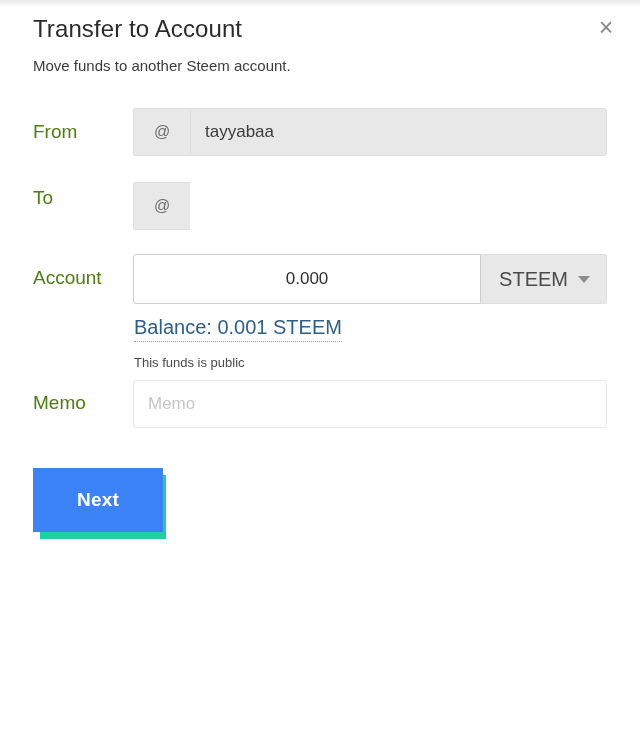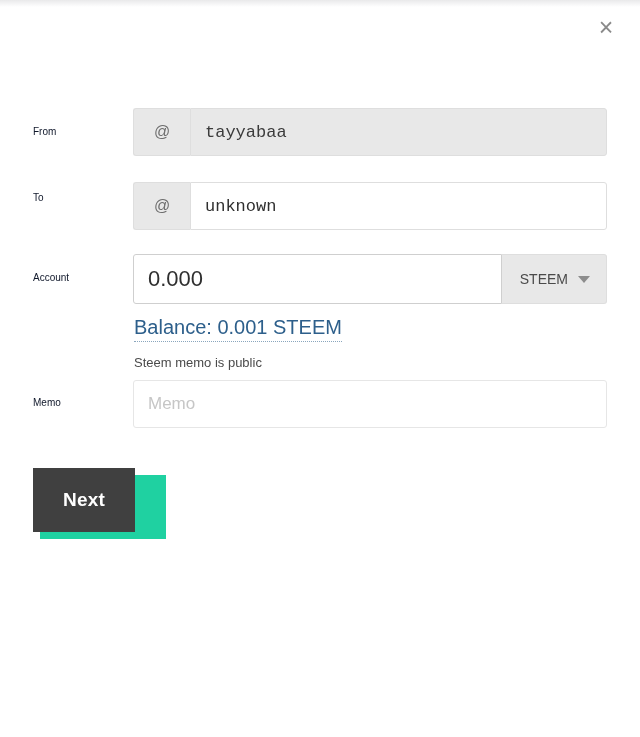--- a/index.html
+++ b/index.html
@@ -57,22 +57,22 @@
     background: none; border: none; padding: 0;
     font-family: "Liberation Sans", sans-serif;
   }
 
   .form { position: absolute; left: 0; top: 0; width: 640px; }
 
   .row { position: absolute; left: 0; width: 640px; }
   .row-label {
     position: absolute;
     left: 33px;
-    font-size: 10px;
-    color: #0f172a;
+    font-size: 19px;
+    color: #4d7c0f;
     line-height: 20px;
     white-space: nowrap;
   }
 
   .field-group {
     position: absolute;
     left: 133px;
     width: 474px;
     display: flex;
     align-items: stretch;
@@ -88,21 +88,21 @@
     color: #6e6e6e;
     font-size: 16px;
     line-height: 1;
   }
   .addon-right {
     border: 1px solid #dedede;
     border-left: none;
     border-radius: 0 3px 3px 0;
     background: #e8e8e8;
     color: #4a4a4a;
-    font-size: 14px;
+    font-size: 20px;
     display: flex; align-items: center; justify-content: center;
     padding: 0 16px 0 18px;
     gap: 10px;
     cursor: pointer;
     white-space: nowrap;
   }
   .caret {
     display: inline-block;
     width: 0; height: 0;
     border-left: 6px solid transparent;
@@ -110,21 +110,21 @@
     border-top: 7px solid #8d8d8d;
   }
 
   .inp {
     flex: 1 1 auto;
     min-width: 0;
     height: 48px;
     border: 1px solid #dedede;
     border-radius: 0 3px 3px 0;
     background: #ffffff;
-    font-family: Liberation Mono, monospace;
+    font-family: Liberation Sans, sans-serif;
     font-size: 17px;
     color: #2f2f2f;
     padding: 1px 14px;
     outline: none;
   }
   .inp::placeholder { color: #c2c2c2; }
   .inp.disabled {
     background: #e8e8e8;
     color: #3b3b3b;
     border-color: #dedede;
@@ -147,24 +147,25 @@
   #row-amount .row-label { top: 14px; }
   #row-amount .field-group { top: 0; height: 50px; }
   .amount-input {
     flex: 1 1 auto;
     min-width: 0;
     height: 50px;
     border: 1px solid #cfcfcf;
     border-radius: 3px 0 0 3px;
     background: #ffffff;
     font-family: "Liberation Sans", sans-serif;
-    font-size: 22px;
+    font-size: 17px;
     color: #2f2f2f;
     padding: 16px 14px;
     outline: none;
+    text-align: center;
   }
   .balance-link {
     position: absolute;
     left: 134px; top: 62px;
     font-size: 20px;
     color: #2d5f8b;
     text-decoration: none;
     border-bottom: 1px dotted #8aa6bd;
     padding-bottom: 2px;
     cursor: pointer;
@@ -204,75 +205,78 @@
   }
   .next-shadow {
     position: absolute;
     left: 7px; top: 7px;
     width: 126px; height: 64px;
     background: #1fd1a1;
   }
   .next-btn {
     position: absolute;
     left: 0; top: 0;
-    width: 102px; height: 64px;
-    background: #404040;
+    width: 130px; height: 64px;
+    background: #3b82f6;
     color: #ffffff;
     border: none;
     font-family: "Liberation Sans", sans-serif;
     font-size: 19px;
     font-weight: bold;
     letter-spacing: 0.2px;
     cursor: pointer;
     padding: 7px;
   }
 </style>
 </head>
 <body>
 
 <div id="page">
 
   <div class="top-shadow"></div>
 
+  <div class="header">
+    <div class="title">Transfer to Account</div>
+    <div class="subtitle">Move funds to another Steem account.</div>
+  </div>
 
   <button class="close-btn">×</button>
 
   <div class="form">
 
     <div class="row" id="row-from">
       <div class="row-label">From</div>
       <div class="field-group">
         <div class="addon">@</div>
         <input class="inp disabled" type="text" disabled="" value="tayyabaa" style="">
       </div>
     </div>
 
     <div class="row" id="row-to">
       <div class="row-label">To</div>
       <div class="field-group">
         <div class="addon">@</div>
-        <input class="inp" type="text" value="unknown" style="">
       </div>
     </div>
 
     <div class="row" id="row-amount">
       <div class="row-label">Account</div>
       <div class="field-group">
         <input class="amount-input" type="text" value="0.000" style="">
         <div class="addon-right">
           <span>STEEM</span>
           <span class="caret"></span>
         </div>
       </div>
       <a class="balance-link" href="#">Balance: 0.001 STEEM</a>
     </div>
 
     <div class="row" id="row-memo">
       <div class="row-label">Memo</div>
-      <div class="memo-hint">Steem memo is public</div>
+      <div class="memo-hint">This funds is public</div>
       <input class="memo-input" type="text" placeholder="Memo" style="">
     </div>
 
   </div>
 
   <div class="next-wrap">
     <div class="next-shadow"></div>
     <button class="next-btn">Next</button>
   </div>
 

